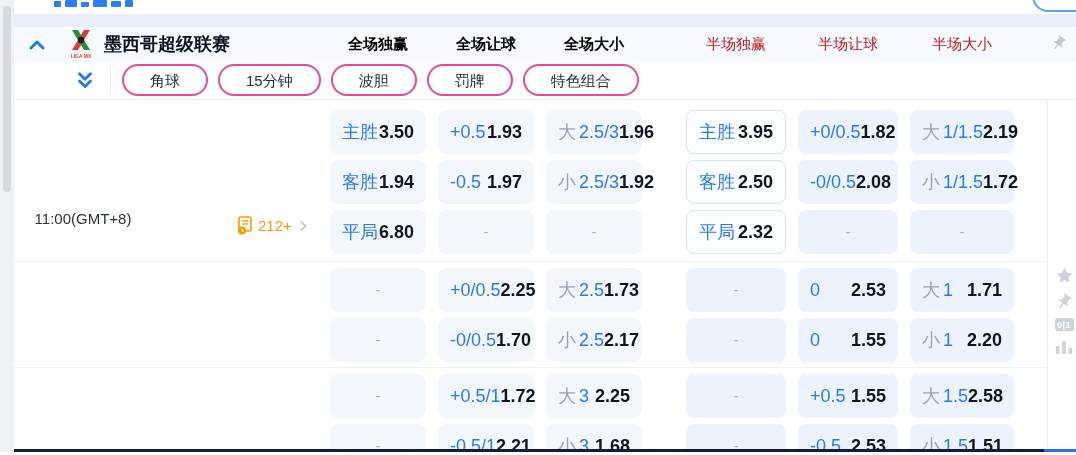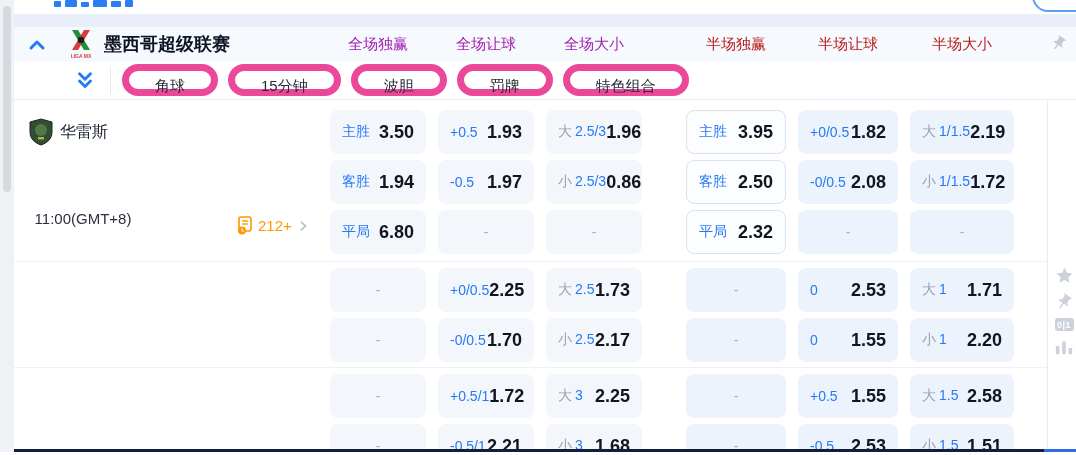--- a/index.html
+++ b/index.html
@@ -14,48 +14,48 @@
   .clipped-pill{position:absolute;left:1018px;top:-20px;width:120px;height:28px;border:2px solid #58a0f8;border-radius:16px;background:#fff;}
   .band{position:absolute;left:0;top:14px;width:1062px;height:13px;background:#e9eef8;}
   
   .league-row{position:absolute;left:0;top:27px;width:1062px;height:35px;background:#f6f9fd;}
   .collapse-btn{position:absolute;left:12px;top:8px;width:24px;height:20px;cursor:pointer;}
   .league-logo{position:absolute;left:52px;top:1px;width:30px;height:33px;}
   .league-title{position:absolute;left:90px;top:0;height:35px;line-height:35px;font-size:18px;font-weight:700;color:#0c1422;}
   .hdr-grid{position:absolute;left:316px;top:0;height:35px;display:grid;
     grid-template-columns:96px 96px 96px 20px 100px 100px 104px;column-gap:12px;align-items:center;}
   .hdr{font-size:15px;text-align:center;white-space:nowrap;cursor:pointer;}
-  .hdr.dark{color:#a21caf;}
+  .hdr.dark{color:#000000;font-weight:bold;}
   .hdr.blue{color:#b91c1c;}
   .hdr-pins{position:absolute;left:1036px;top:8px;width:40px;height:20px;display:flex;gap:6px;overflow:hidden;}
   
   .tabs-row{position:absolute;left:0;top:62px;width:1062px;height:37px;background:#fff;border-bottom:1px solid #e9ecf1;}
   .dbl-chevron{position:absolute;left:60px;top:8px;width:22px;height:22px;cursor:pointer;}
   .tabs-divider{position:absolute;left:96px;top:5px;width:1px;height:27px;background:#e4e8ee;}
   .pills{position:absolute;left:108px;top:2px;display:flex;gap:10px;}
-  .pill{height:32px;line-height:30px;padding:0 26px;border:7px solid #ec4899;border-radius:17px;
+  .pill{height:32px;line-height:30px;padding:0 26px;border:2px solid #ec4899;border-radius:17px;
     font-size:15px;color:#242b37;background:#fff;box-sizing:border-box;cursor:pointer;white-space:nowrap;}
   
   .team-row{position:absolute;left:0;height:44px;display:flex;align-items:center;cursor:pointer;}
   .crest{margin-left:14px;width:26px;height:28px;display:flex;align-items:center;justify-content:center;}
   .home-name{margin-left:6px;font-size:16px;color:#1b2430;}
   .away-name{margin-left:6px;font-size:17px;font-weight:700;color:#2779f6;}
   .datetime{position:absolute;left:6px;top:208px;width:126px;text-align:center;font-size:15px;color:#2b313c;line-height:21px;}
   .markets{position:absolute;left:222px;top:216px;display:flex;align-items:center;gap:4px;cursor:pointer;}
   .markets-count{color:#ff9800;font-size:15px;}
   
   .sec{position:absolute;left:316px;}
   .sec1{top:110px;} .sec2{top:268px;} .sec3{top:374px;}
   .orow{display:grid;grid-template-columns:96px 96px 96px 20px 100px 100px 104px;column-gap:12px;height:44px;margin-bottom:6px;}
   .cell{background:#f3f7fc;border-radius:8px;display:flex;align-items:center;justify-content:space-between;
     padding:0 12px;box-sizing:border-box;cursor:pointer;}
   .cell.half{background:#ecf3fc;}
   .cell.bordered{background:#fbfdff;border:1px solid #d9e2f0;}
   .cell.dashcell{justify-content:center;}
-  .lab{display:flex;gap:3px;align-items:baseline;font-size:14px;white-space:nowrap;}
+  .lab{display:flex;gap:3px;align-items:baseline;font-size:18px;white-space:nowrap;}
   .t-blue{color:#2779f6;}
   .t-gray{color:#98a1b3;}
   .val{font-size:18px;font-weight:700;color:#10151f;}
   .dash{color:#a8b0bd;font-size:14px;}
   .sec-divider{position:absolute;left:0;width:1034px;height:1px;background:#eef1f5;}
   .div1{top:261px;} .div2{top:367px;}
   
   .rail-divider{position:absolute;left:1033px;top:99px;width:1px;height:350px;background:#e9ecf1;}
   .rail{position:absolute;left:1038px;top:266px;width:24px;display:flex;flex-direction:column;align-items:center;gap:7px;}
   .rail-item{cursor:pointer;display:flex;align-items:center;justify-content:center;}
@@ -133,30 +133,20 @@
       <div class="tabs-divider"></div>
       <div class="pills" id="pills">
           <div class="pill">角球</div>
           <div class="pill">15分钟</div>
           <div class="pill">波胆</div>
           <div class="pill">罚牌</div>
           <div class="pill">特色组合</div>
         </div>
     </div>
 
-    <div class="team-row" style="top:110px;">
-      <div class="crest">
-        <svg width="24" height="28" viewBox="0 0 24 28">
-          <path d="M12 1 L23 4 V14 C23 21 18 25 12 27 C6 25 1 21 1 14 V4 Z" fill="#314d33" stroke="#1d2b1e" stroke-width="1"></path>
-          <circle cx="12" cy="12" r="6" fill="#4f7a46"></circle>
-          <rect x="9" y="19" width="6" height="2.5" fill="#caa53f"></rect>
-        </svg>
-      </div>
-      <span class="home-name">华雷斯</span>
-    </div>
     <div class="datetime">
       <div>11:00(GMT+8)</div>
     </div>
     <div class="markets">
       <svg width="18" height="19" viewBox="0 0 18 19">
         <rect x="3" y="1" width="12" height="14" rx="2" fill="none" stroke="#ff9800" stroke-width="1.6"></rect>
         <line x1="6" y1="5" x2="12" y2="5" stroke="#ff9800" stroke-width="1.4"></line>
         <line x1="6" y1="8" x2="12" y2="8" stroke="#ff9800" stroke-width="1.4"></line>
         <circle cx="6" cy="14.5" r="4" fill="#ff9800"></circle>
         <path d="M6 12.8 V14.5 L7.3 15.3" fill="none" stroke="#fff" stroke-width="1.1" stroke-linecap="round"></path>
@@ -219,21 +209,21 @@
             <span class="lab">
               <span class="t-blue">-0.5</span>
             </span>
             <span class="val">1.97</span>
           </div>
           <div class="cell" style="grid-column: 3;">
             <span class="lab">
               <span class="t-gray">小</span>
               <span class="t-blue">2.5/3</span>
             </span>
-            <span class="val">0.86</span>
+            <span class="val">1.92</span>
           </div>
           <div class="cell half bordered" style="grid-column: 5;">
             <span class="lab">
               <span class="t-blue">客胜</span>
             </span>
             <span class="val">2.50</span>
           </div>
           <div class="cell half" style="grid-column: 6;">
             <span class="lab">
               <span class="t-blue">-0/0.5</span>

